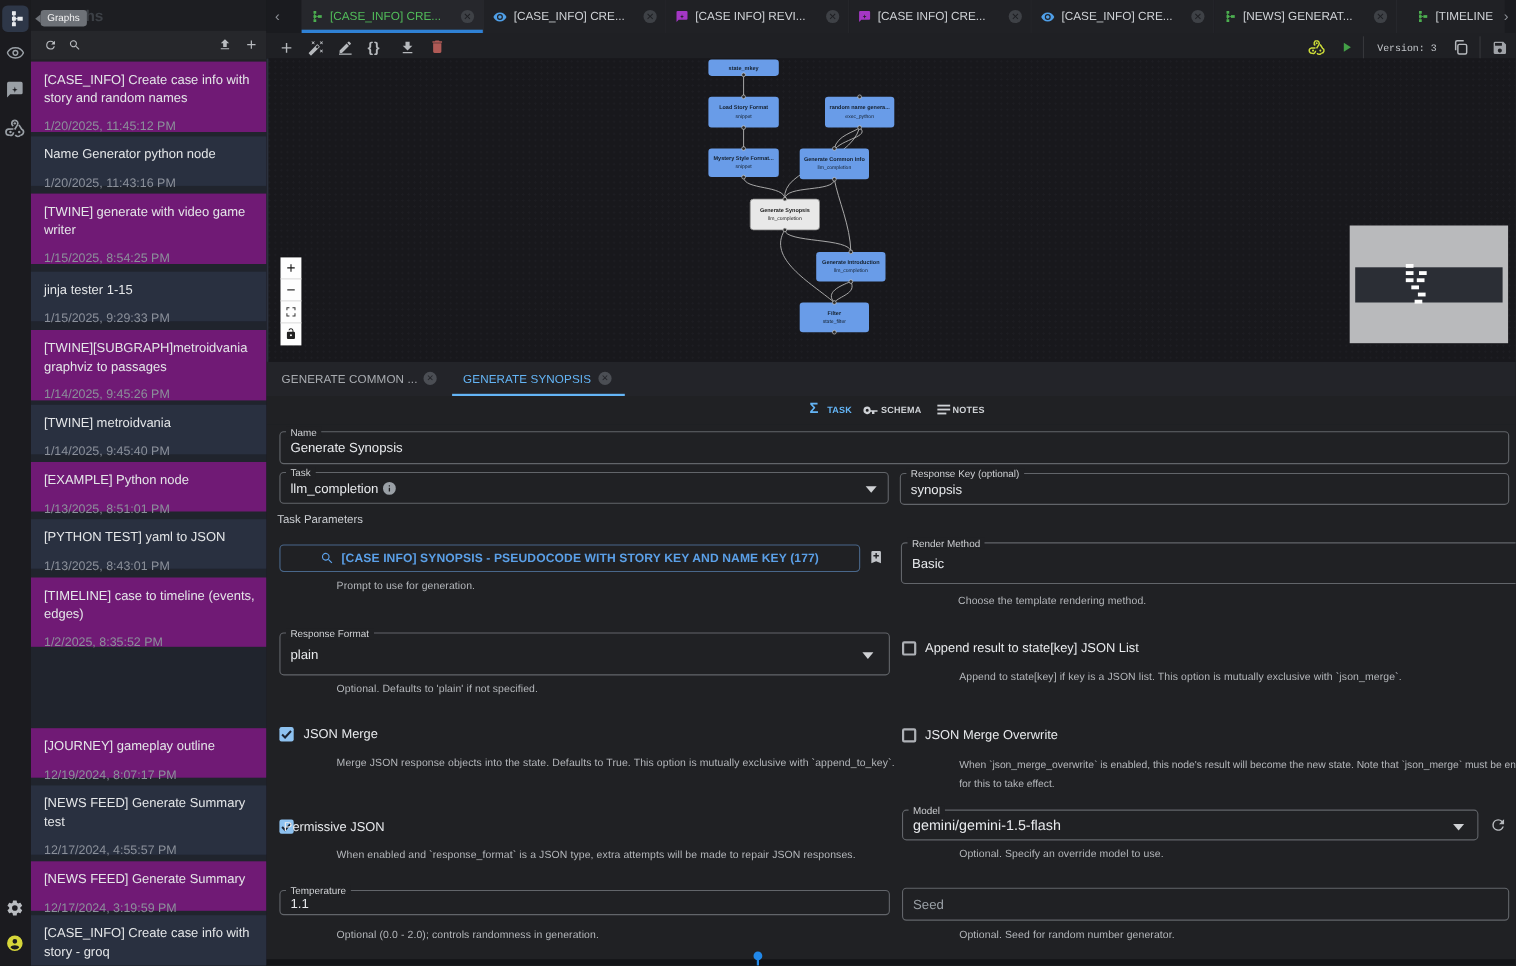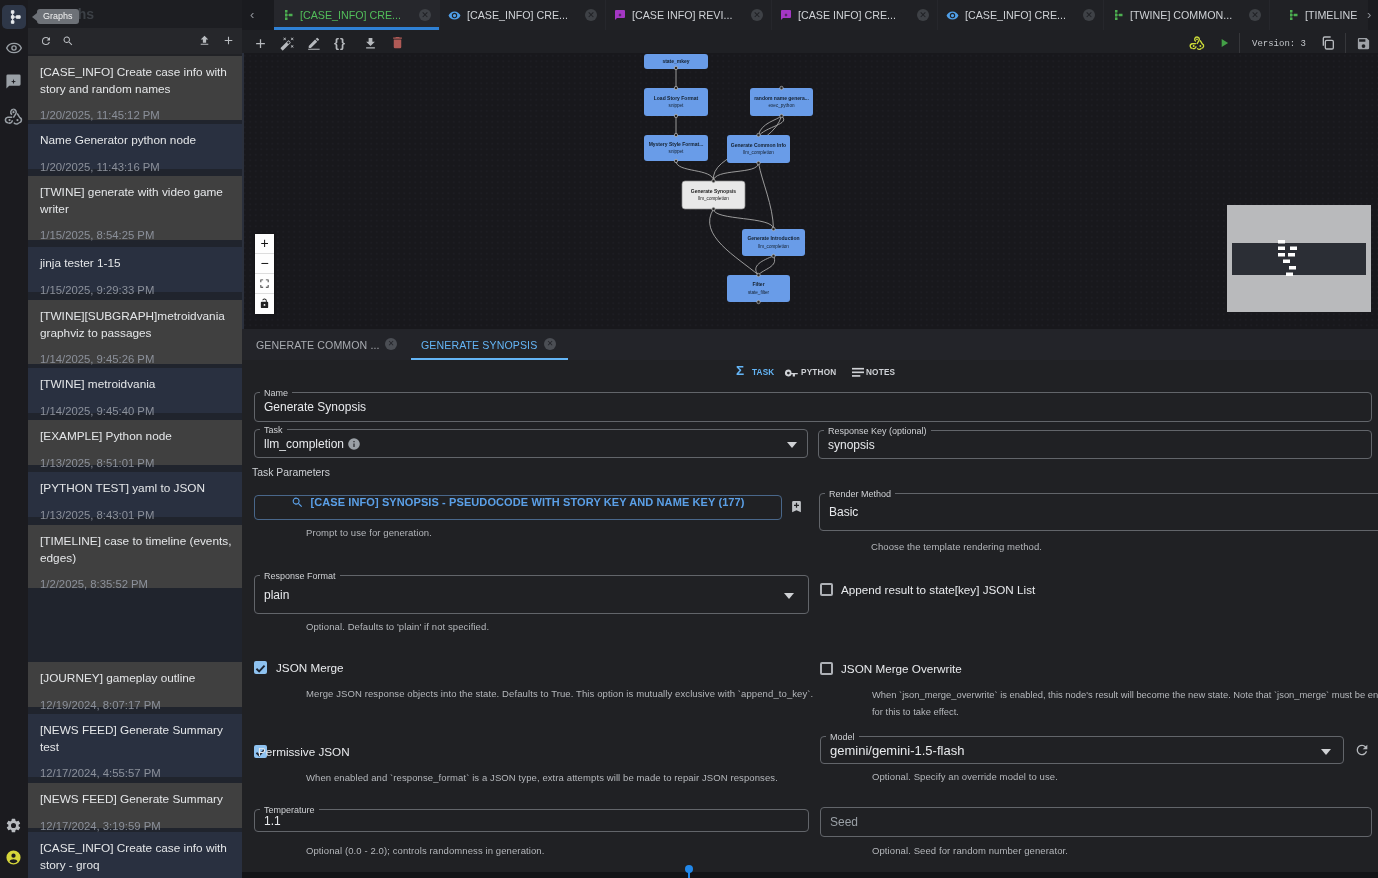--- a/index.html
+++ b/index.html
@@ -13,21 +13,21 @@
 #rail .logo { position:absolute; left:2px; top:5px; width:24px; height:24px; background:#2e3748; border-radius:5px; }
 
 
 #sidebar { position:absolute; left:28px; top:0; width:214px; height:878px; background:#212226; z-index:20; }
 #sb-head { position:absolute; left:0; top:0; width:214px; height:28px; background:#1d1e22; }
 #sb-title { position:absolute; left:17px; top:6px; font-size:14px; color:#3c4046; font-weight:bold; }
 #sb-tip { position:absolute; left:9px; top:9px; height:15px; background:#6d7177; border-radius:3px; color:#f2f2f2; font-size:9px; line-height:15px; padding:0 6px; }
 #sb-tip:before { content:""; position:absolute; left:-5px; top:4px; border:4px solid transparent; border-right:5px solid #6d7177; border-left:none; }
 #sb-tools { position:absolute; left:0; top:28px; width:214px; height:26px; background:#26272b; }
 #sb-list { position:absolute; left:0; top:56px; width:214px; height:822px; background:#20242d; }
-.item { position:absolute; left:0; width:214px; background:#404040; padding:8px 10px 0 12px; }
+.item { position:absolute; left:0; width:214px; background:#701a75; padding:8px 10px 0 12px; }
 .item.alt { background:#293040; }
 .item .t { color:#e4e6e8; font-size:11.8px; line-height:16.5px; }
 .item .d { color:#8b909a; font-size:11.3px; margin-top:12px; }
 
 
 #main { position:absolute; left:242px; top:0; width:1136px; height:878px; }
 
 #tabbar { position:absolute; left:0; top:0; width:1136px; height:30px; background:#1a1b1f; }
 .tab { position:absolute;  top:0; height:30px; background:#202125; border-right:1px solid #26272c; display:flex; align-items:center; padding:0 8px; font-size:10.7px; color:#cfd2d6; white-space:nowrap; overflow:hidden; }
 .tab.active { background:#26272c; } .tab.active:after { content:""; position:absolute; left:0; bottom:0; width:100%; height:3px; background:#2f81d5; }
@@ -51,21 +51,21 @@
 .fld .lbl { position:absolute; top:-5px; left:5px; background:#202124; padding:0 4px; font-size:9px; color:#cfd1d4; line-height:10px; }
 .fld .val { position:absolute; left:9px; top:50%; transform:translateY(-50%); font-size:12px; color:#e8eaed; white-space:pre; }
 .helper { position:absolute; font-size:9.5px; color:#b4b7bb; letter-spacing:.1px; line-height:16.5px;margin-left:44px; }
 .arrow { position:absolute; width:0; height:0; border:5px solid transparent; border-top:6px solid #cfd1d4; border-bottom:none; }
 .cb { position:absolute; width:13px; height:13px; border-radius:2px; }
 .cb.on { background:#8ec2f0; }
 .cb.off { border:2px solid #aeb1b6; background:transparent; }
 .cblbl { position:absolute; font-size:11.7px; color:#e8eaed; }
 .tab .tl { overflow:hidden; text-overflow:clip; white-space:nowrap; flex:1; }
 .stx { position:absolute; width:12px; height:12px; border-radius:50%; background:#4b4e54; color:#232429; font-size:8px; line-height:12px; text-align:center; }
-#promptbox { position:absolute; left:12px; top:109px; width:528px; height:25px; border:1.5px solid #49678a; border-radius:4px; display:flex; align-items:flex-start; justify-content:center; color:#5ba0e8; font-size:11px; font-weight:bold; letter-spacing:.1px; }
+#promptbox { position:absolute; left:12px; top:109px; width:528px; height:25px; border:1.5px solid #49678a; border-radius:4px; display:flex; align-items:center; justify-content:center; color:#5ba0e8; font-size:11px; font-weight:bold; letter-spacing:.1px; }
 #canvas { background-image:radial-gradient(circle, #1d1d22 1px, transparent 1.1px); background-size:5.5px 5.5px; background-color:#18181c; }
 </style>
 </head>
 <body>
 <div id="app">
   <div id="main">
     <div id="tabbar">
       <div class="abs" style="left:8px;top:7px;color:#8d9096;font-size:13px">‹</div>
       <div class="tab active" style="left:32px;width:166px;color:#52bd5a">
         <svg class="ic" width="12" height="12" viewBox="0 0 24 24">
@@ -111,21 +111,21 @@
       <div class="tab" style="left:862px;width:166px">
         <svg class="ic" width="12" height="12" viewBox="0 0 24 24">
             <g fill="#4caf50">
               <rect x="6" y="2" width="5" height="5"></rect>
               <rect x="6" y="9.5" width="5" height="5"></rect>
               <rect x="6" y="17" width="5" height="5"></rect>
               <rect x="14" y="9.5" width="7" height="5"></rect>
               <path d="M8 7v10M11 12h3" stroke="#4caf50" stroke-width="1.6"></path>
             </g>
           </svg>
-        <span class="tl">[TWINE] COMMON...</span>
+        <span class="tl">[NEWS] GENERAT...</span>
           <span class="x">✕</span>
         </div>
       <div class="tab" style="left:1028px;width:98px;border-right:none;padding-left:17px">
         <svg class="ic" width="12" height="12" viewBox="0 0 24 24">
             <g fill="#4caf50">
               <rect x="6" y="2" width="5" height="5"></rect>
               <rect x="6" y="9.5" width="5" height="5"></rect>
               <rect x="6" y="17" width="5" height="5"></rect>
               <rect x="14" y="9.5" width="7" height="5"></rect>
               <path d="M8 7v10M11 12h3" stroke="#4caf50" stroke-width="1.6"></path>
@@ -271,21 +271,21 @@
       <div class="abs" style="left:179px;top:10px;font-size:10.6px;color:#64b5f6;letter-spacing:.1px">GENERATE SYNOPSIS</div>
       <div class="stx" style="left:302px;top:9px">✕</div>
       <div class="abs" style="left:169px;top:29px;width:157px;height:2px;background:#64b5f6"></div>
     </div>
     <div id="formtabs">
       <div class="abs" style="left:494px;top:3px;color:#64b5f6;font-size:13.5px;font-weight:bold">Σ</div>
       <div class="abs" style="left:510px;top:8px;color:#64b5f6;font-size:8.2px;font-weight:bold;letter-spacing:.2px">TASK</div>
       <svg class="abs" style="left:542px;top:7px" width="15" height="12" viewBox="0 0 24 18" fill="#cfd2d6">
           <path d="M7 3.5a5.5 5.5 0 1 0 5.08 7.6H14v3.4h3.5v-3.4H22V8.9H12.08A5.5 5.5 0 0 0 7 3.5zm0 3.3a2.2 2.2 0 1 1 0 4.4 2.2 2.2 0 0 1 0-4.4z"></path>
         </svg>
-      <div class="abs" style="left:559px;top:8px;color:#cfd2d6;font-size:8.2px;font-weight:bold;letter-spacing:.2px">PYTHON</div>
+      <div class="abs" style="left:559px;top:8px;color:#cfd2d6;font-size:8.2px;font-weight:bold;letter-spacing:.2px">SCHEMA</div>
       <svg class="abs" style="left:610px;top:7px" width="12" height="11" viewBox="0 0 13 11" fill="#cfd2d6">
           <rect x="0" y="0.5" width="13" height="1.8"></rect>
           <rect x="0" y="4.4" width="13" height="1.8"></rect>
           <rect x="0" y="8.3" width="9" height="1.8"></rect>
         </svg>
       <div class="abs" style="left:624px;top:8px;color:#cfd2d6;font-size:8.2px;font-weight:bold;letter-spacing:.2px">NOTES</div>
     </div>
     <div id="form">
       <div class="fld" style="left:12px;top:6px;width:1118px;height:30px">
           <div class="lbl">Name</div>
@@ -321,20 +321,21 @@
         </div>
       <div class="helper" style="left:585px;top:153px">Choose the template rendering method.</div>
       <div class="fld" style="left:12px;top:189px;width:555px;height:39px">
           <div class="lbl">Response Format</div>
           <div class="val">plain</div>
           <div class="arrow" style="right:14px;top:17px"></div>
         </div>
       <div class="helper" style="left:20px;top:233px">Optional. Defaults to 'plain' if not specified.</div>
       <div class="cb off" style="left:578px;top:197px"></div>
       <div class="cblbl" style="left:599px;top:197px">Append result to state[key] JSON List</div>
+      <div class="helper" style="left:586px;top:222px">Append to state[key] if key is a JSON list. This option is mutually exclusive with `json_merge`.</div>
       <div class="cb on" style="left:12px;top:275px"><svg width="13" height="13" viewBox="0 0 24 24" fill="none" stroke="#1b2433" stroke-width="3.4">
             <path d="M4.5 12.5l5 5 10-11"></path>
           </svg></div>
       <div class="cblbl" style="left:34px;top:275px">JSON Merge</div>
       <div class="helper" style="left:20px;top:300px">Merge JSON response objects into the state. Defaults to True. This option is mutually exclusive with `append_to_key`.</div>
       <div class="cb off" style="left:578px;top:276px"></div>
       <div class="cblbl" style="left:599px;top:276px">JSON Merge Overwrite</div>
       <div class="helper" style="left:586px;top:301px;white-space:pre;letter-spacing:0;font-size:9.4px">When `json_merge_overwrite` is enabled, this node's result will become the new state. Note that `json_merge` must be enabled
 for this to take effect.</div>
       <div class="cb on" style="left:12px;top:359px"><svg width="13" height="13" viewBox="0 0 24 24" fill="none" stroke="#1b2433" stroke-width="3.4">

